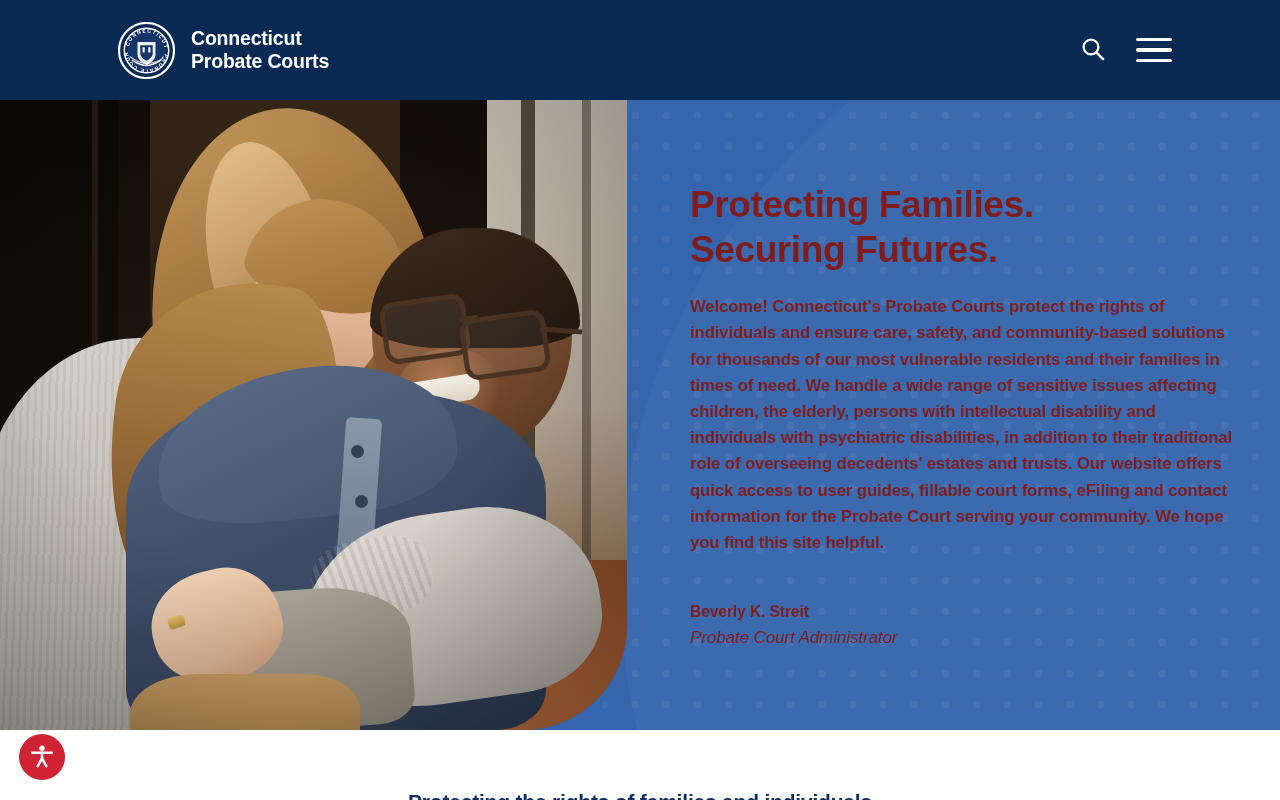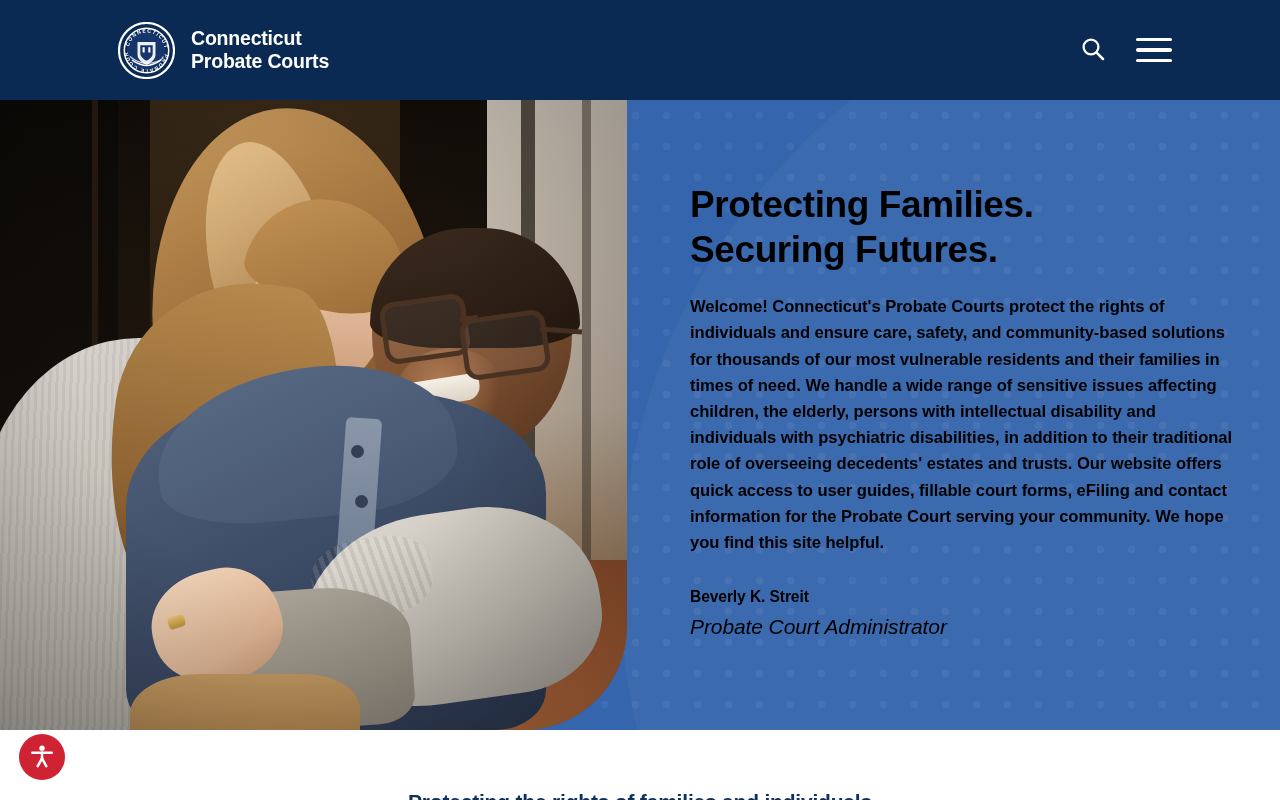--- a/index.html
+++ b/index.html
@@ -327,51 +327,51 @@
   .hero-copy {
     position: absolute;
     left: 690px;
     top: 0;
     width: 556px;
     height: 630px;
     display: flex;
     flex-direction: column;
     justify-content: flex-start;
     padding-top: 82px;
-    color: #000000;
+    color: #7f1d1d;
   }
 
   .hero-title {
     font-size: 37px;
     font-weight: 700;
     line-height: 1.22;
     letter-spacing: -0.4px;
     white-space: pre-line;
     margin-bottom: 22px;
   }
 
   .hero-body {
     font-size: 16.6px;
     line-height: 1.58;
     font-weight: 700;
     letter-spacing: -0.05px;
     max-width: 556px;
   }
 
   .hero-sig {
-    margin-top: 29px;
+    margin-top: 44px;
     line-height: 1.58;
   }
   .sig-name {
     font-size: 15.6px;
     font-weight: 700;
     letter-spacing: -0.1px;
   }
   .sig-role {
-    font-size: 21px;
+    font-size: 17px;
     font-style: italic;
     font-weight: 400;
     letter-spacing: -0.1px;
   }
 
   
   .below {
     position: relative;
     width: 1280px;
     height: 70px;

